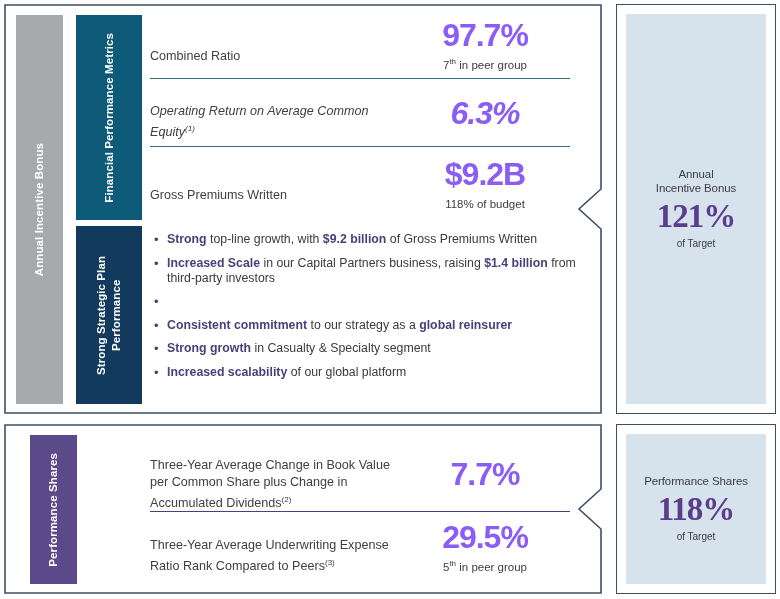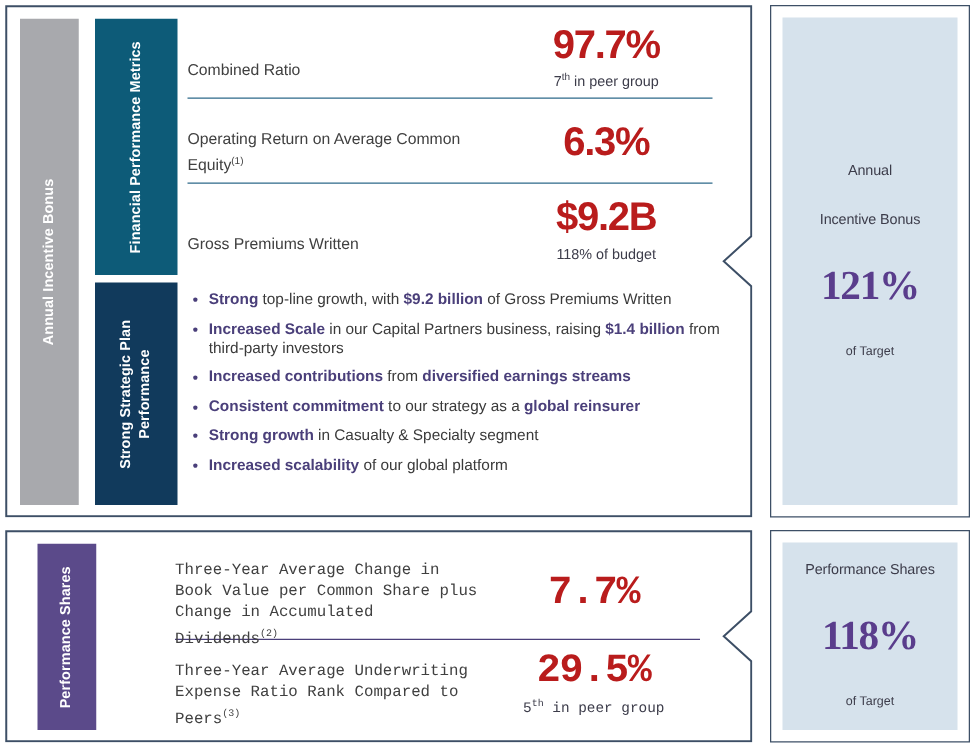--- a/index.html
+++ b/index.html
@@ -75,21 +75,20 @@
   }
   .summary-inner {
     width: 100%;
     height: 100%;
     background: #d6e2ec;
     display: flex;
     flex-direction: column;
     align-items: center;
     justify-content: center;
     box-sizing: border-box;
-    gap: 25px;
   }
   #bonus-panel {
     left: 612px;
     top: 0;
     width: 160px;
     height: 410px;
   }
   #shares-panel {
     left: 612px;
     top: 0;
@@ -192,40 +191,40 @@
     font-size: 8px;
     vertical-align: super;
   }
   .metric-figure {
     flex: 0 0 170px;
     text-align: center;
   }
   .metric-value {
     font-size: 32px;
     font-weight: bold;
-    color: #b91c1c;
+    color: #8b5cf6;
     line-height: 36px;
     letter-spacing: -1px;
     white-space: nowrap;
   }
   .metric-sub {
     font-size: 11.5px;
     color: #3c3c4a;
     line-height: 15px;
     margin-top: 1px;
     white-space: nowrap;
   }
   .metric-sub sup {
     font-size: 8px;
     vertical-align: super;
   }
 
   
   #row-combined { height: 66px; }
-  #row-roae     { height: 68px; }
+  #row-roae     { height: 68px; font-style: italic; }
   #row-gpw      { height: 74px; }
 
   
   .bullets {
     position: absolute;
     left: 150px;
     top: 228px;
     width: 430px;
   }
   .bullet {
@@ -242,24 +241,23 @@
     line-height: 15px;
   }
   .bullet-text b {
     color: #4a3f7a;
     font-weight: bold;
   }
 
   
   #shares-rows {
     position: absolute;
-    left: 136px;
+    left: 146px;
     top: 14px;
     width: 420px;
-    font-family: Liberation Mono, monospace;
   }
   #row-bvps { height: 73px; }
   #row-uwer { height: 70px; }
   #shares-rows .metric-row + .metric-row {
     border-top: 1.3px solid #4a3f7a;
   }
 </style>
 </head>
 <body>
 
@@ -323,21 +321,20 @@
           <div class="bullet">
             <span class="bullet-dot">•</span>
             <span class="bullet-text"><b>Strong</b><span> top-line growth, with </span><b>$9.2 billion</b><span> of Gross Premiums Written</span></span>
           </div>
           <div class="bullet">
             <span class="bullet-dot">•</span>
             <span class="bullet-text"><b>Increased Scale</b><span> in our Capital Partners business, raising </span><b>$1.4 billion</b><span> from third-party investors</span></span>
           </div>
           <div class="bullet">
             <span class="bullet-dot">•</span>
-            <span class="bullet-text"><b>Increased contributions</b><span> from </span><b>diversified earnings streams</b></span>
           </div>
           <div class="bullet">
             <span class="bullet-dot">•</span>
             <span class="bullet-text"><b>Consistent commitment</b><span> to our strategy as a </span><b>global reinsurer</b></span>
           </div>
           <div class="bullet">
             <span class="bullet-dot">•</span>
             <span class="bullet-text"><b>Strong growth</b><span> in Casualty &amp; Specialty segment</span></span>
           </div>
           <div class="bullet">

